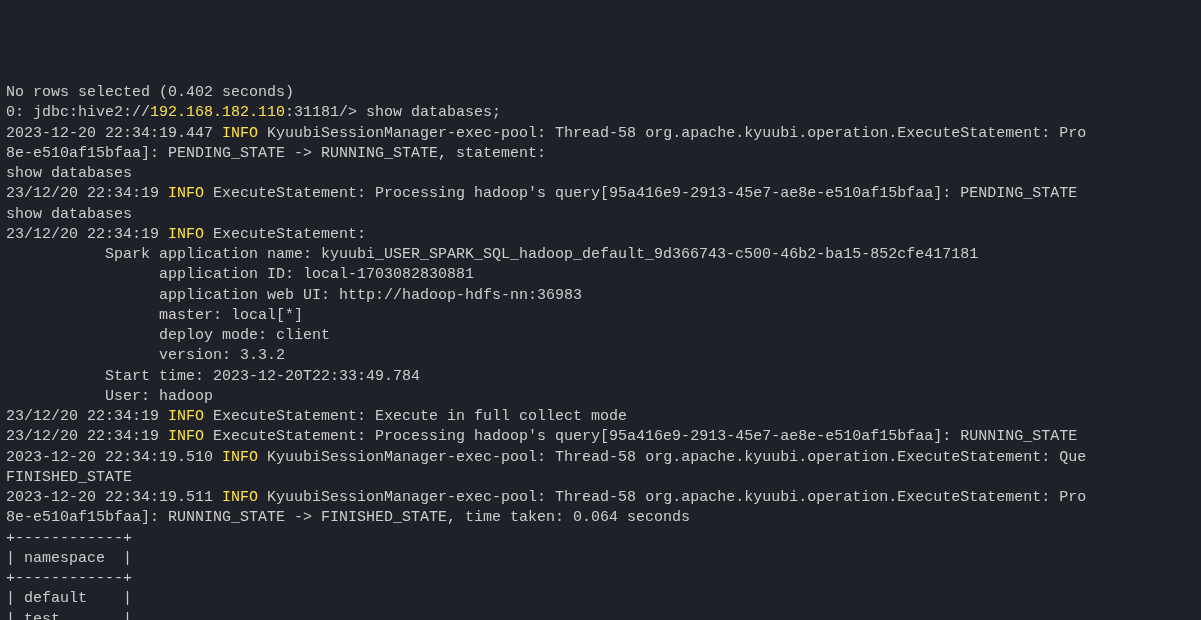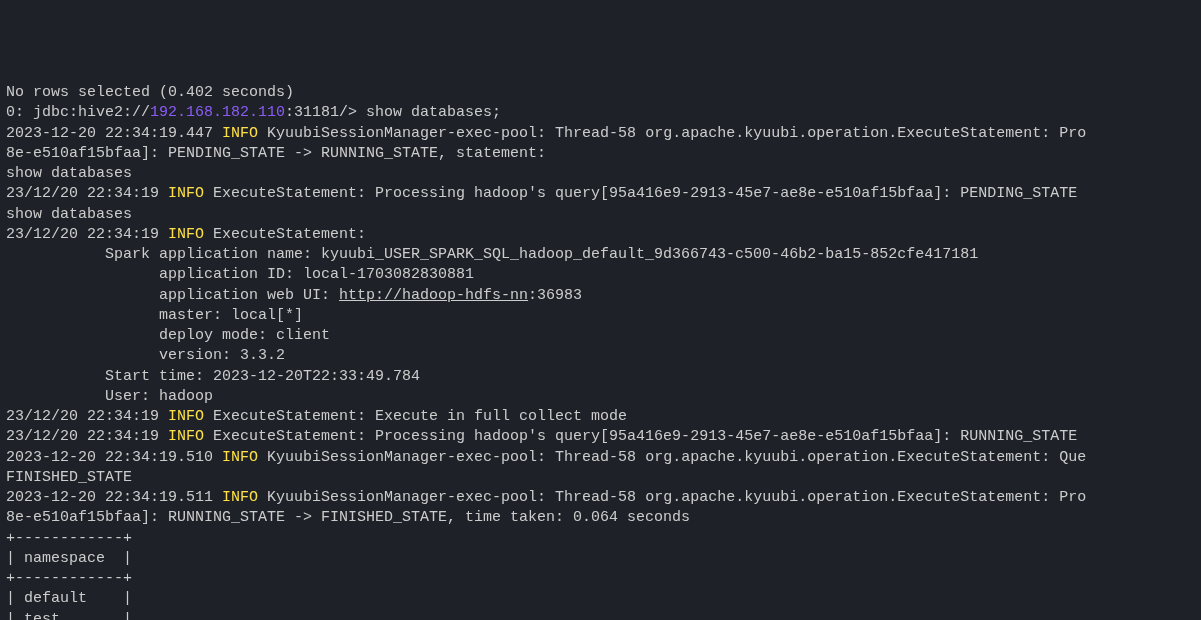--- a/index.html
+++ b/index.html
@@ -13,27 +13,26 @@
       font-family: 'Consolas', 'Monaco', 'Courier New', monospace;
       font-size: 15px;
       line-height: 1.35;
       padding: 2px 6px;
       white-space: pre;
       overflow-x: hidden;
       width: 1201px;
       height: 620px;
     }
     .purple {
-      color: #8b5cf6;
+      color: #fde047;
     }
     .info {
       color: #fde047;
     }
     .underline {
-      text-decoration: underline;
     }
     .line {
       display: block;
     }
   </style>
 </head>
 <body>
 
 
 

